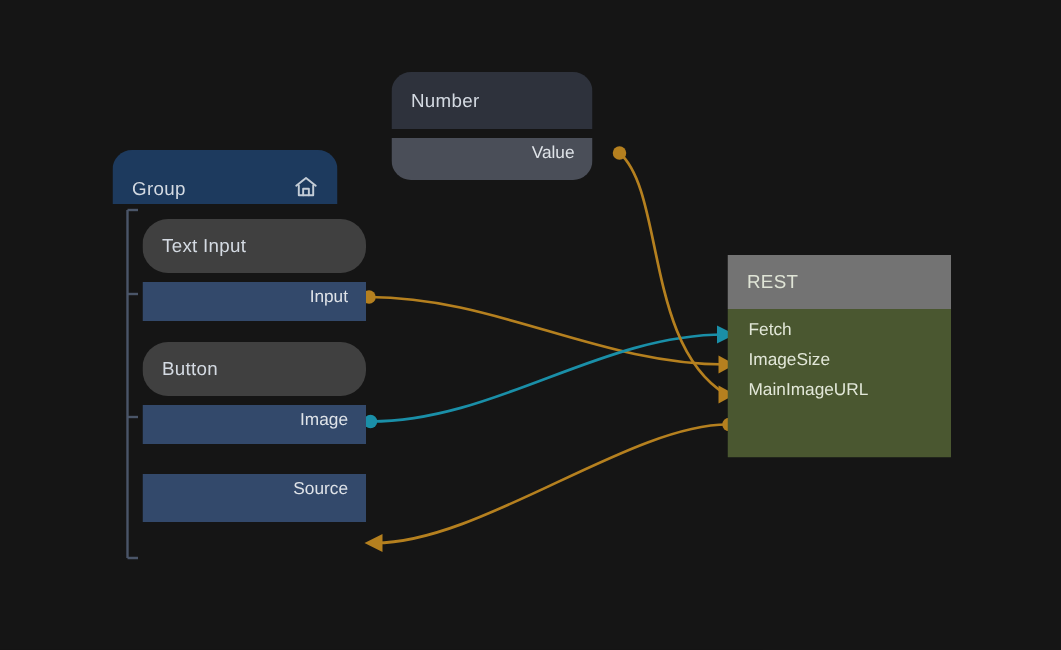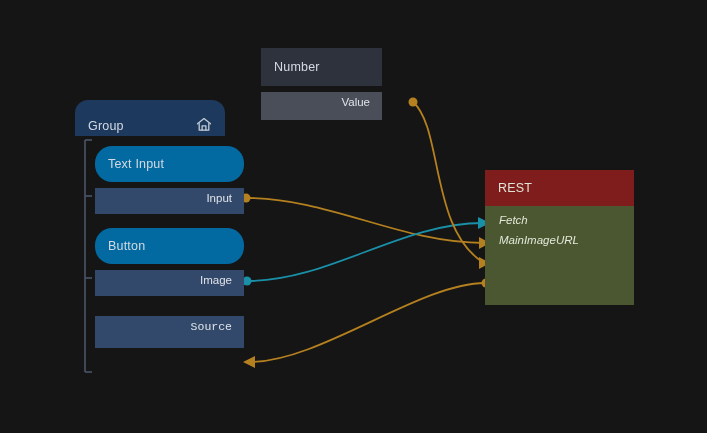--- a/index.html
+++ b/index.html
@@ -42,49 +42,48 @@
     font-size: 12.5px;
     letter-spacing: .2px;
     color: #d4dae2;
     white-space: nowrap;
   }
   .node-body {
     box-sizing: border-box;
     padding: 0;
   }
   
-  .node-blue .node-header { background: #0369a1; height: 36px; border-radius: 17px; }
+  .node-blue .node-header { background: #404040; height: 36px; border-radius: 17px; }
   .node-blue .node-body   { background: #33496b; }
   
   .node-group .node-header { background: #1d3a5e; height: 52px; border-radius: 13px; }
   
   .node-gray .node-header { background: #2e323c; height: 38px; }
   .node-gray .node-body   { background: #4a4e58; }
   
-  .node-green .node-header { background: #7f1d1d; height: 36px; color: #dfe4d6; }
+  .node-green .node-header { background: #737373; height: 36px; color: #dfe4d6; }
   .node-green .node-body   { background: #4a5730; }
 
   
   .port-row {
     position: relative;
     display: flex;
     align-items: center;
     height: 20px;
     font-size: 11.5px;
     color: #dfe3e8;
     white-space: nowrap;
   }
   .port-row.out {
     justify-content: flex-end;
     padding-right: 12px;
   }
   .port-row.in {
     justify-content: flex-start;
     padding-left: 14px;
-    font-style: italic;
   }
   .node-green .port-row { color: #e2e7d8; }
 
   
   .home-icon { display: block; }
 </style>
 </head>
 <body>
 
 <div id="canvas">
@@ -147,45 +146,48 @@
       <span>Button</span>
     </div>
     <div class="node-body" style="height:32px;">
       <div class="port-row out" style="margin-top:6px;">
         <span>Image</span>
       </div>
     </div>
   </div>
 
   <div class="node node-blue" style="left:95px; top:310px; width:149px; height:68px;">
-    <div class="node-body" style="height:32px;font-family:Liberation Mono, monospace;">
+    <div class="node-body" style="height:32px;">
       <div class="port-row out" style="margin-top:6px;">
         <span>Source</span>
       </div>
     </div>
   </div>
 
-  <div class="node node-gray" style="left:261px; top:48px; width:121px; height:72px;">
+  <div class="node node-gray" style="left:261px; top:48px; width:134px; height:72px;border-radius:13px;">
     <div class="node-header">
       <span>Number</span>
     </div>
     <div class="node-body" style="height:34px;padding-left:40px;">
       <div class="port-row out" style="margin-top:6px;">
         <span>Value</span>
       </div>
     </div>
   </div>
 
   <div class="node node-green" style="left:485px; top:170px; width:149px; height:135px;">
     <div class="node-header">
       <span>REST</span>
     </div>
     <div class="node-body" style="height:99px; padding-top:4px;">
       <div class="port-row in">
         <span>Fetch</span>
       </div>
       <div class="port-row in">
+        <span>ImageSize</span>
+      </div>
+      <div class="port-row in">
         <span>MainImageURL</span>
       </div>
     </div>
   </div>
 
 </div>
 
 </body></html>

